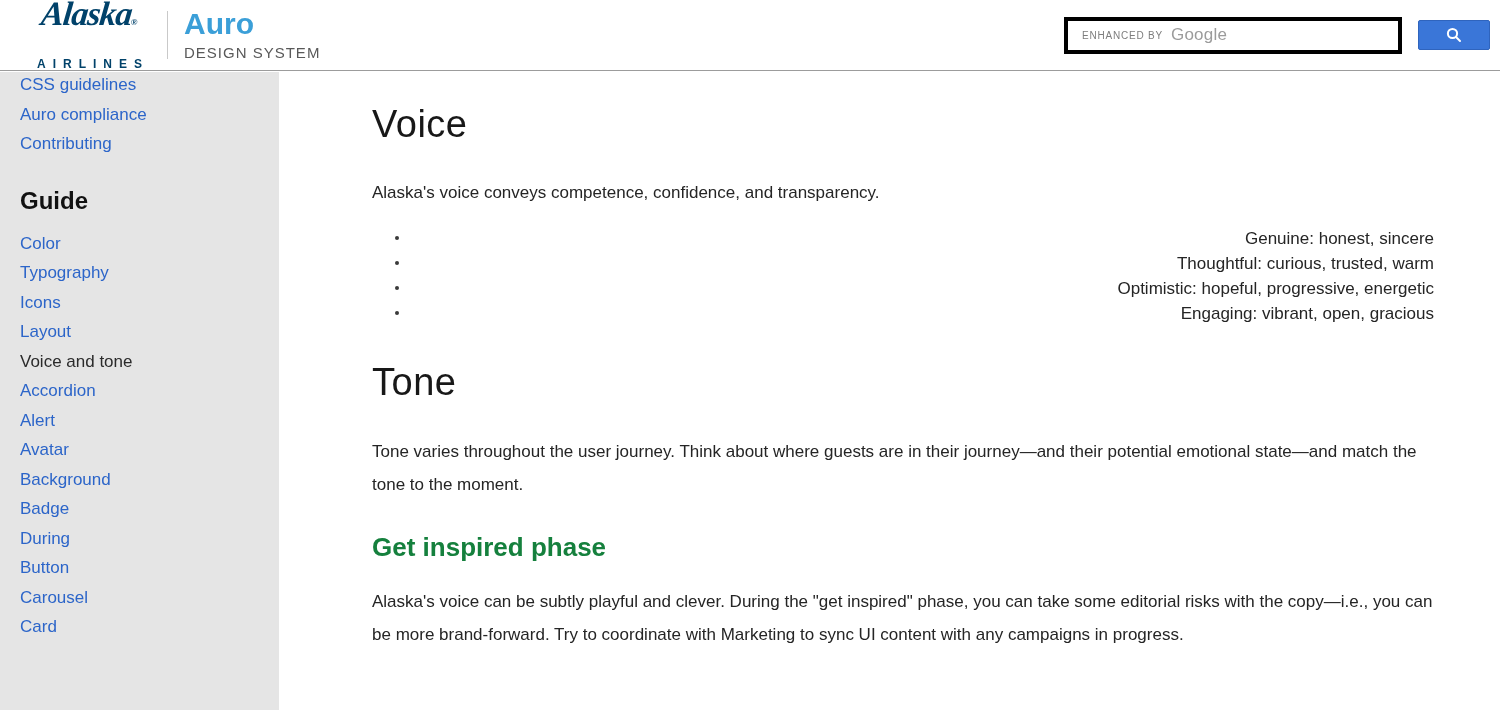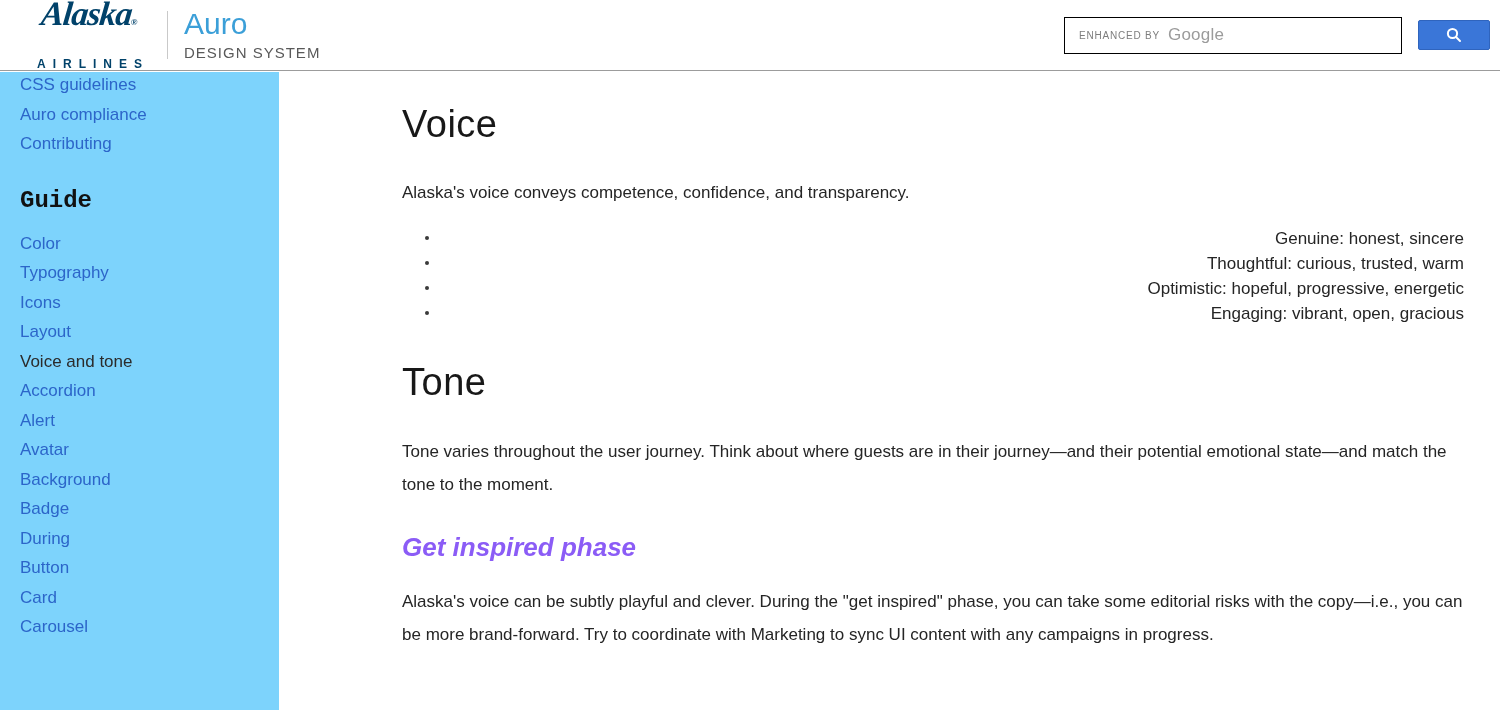--- a/index.html
+++ b/index.html
@@ -28,66 +28,65 @@
     font-size:34px;line-height:30px;color:var(--navy);letter-spacing:-1px;
     transform:skewX(-6deg);
   }
   .alaska-script .reg{font-size:9px;font-style:normal;vertical-align:baseline;letter-spacing:0;}
   .airlines{
     font-family:"Liberation Sans",sans-serif;font-style:normal;font-weight:bold;
     font-size:12px;letter-spacing:7px;color:var(--navy);margin-top:20px;padding-left:7px;
   }
   .logo-divider{width:1px;height:48px;background:#c9c9c9;margin:0 16px 0 18px;}
   .brand{display:flex;flex-direction:column;cursor:pointer;}
-  .auro{font-size:30px;line-height:30px;color:var(--auro-blue);font-weight:400;}
+  .auro{font-size:30px;line-height:30px;color:var(--auro-blue);font-weight:700;}
   .ds{font-size:15px;color:#595959;letter-spacing:1px;margin-top:5px;}
 
   .search-area{display:flex;align-items:center;}
   .search-box{
-    width:338px;height:37px;border:1px solid #000000;background:#fff;
+    width:338px;height:37px;border:4px solid #000000;background:#fff;
     display:flex;align-items:center;padding-left:14px;cursor:text;
   }
   .ph-prefix{font-size:10px;color:#7d7d7d;letter-spacing:0.8px;}
   .ph-brand{font-size:17px;color:#9b9b9b;margin-left:8px;letter-spacing:0.2px;}
   .search-btn{
     width:72px;height:30px;background:var(--btn-blue);border:1px solid #2f64bd;
     border-radius:2px;margin-left:16px;display:flex;align-items:center;justify-content:center;
     cursor:pointer;padding:0;
   }
 
   
   .sidebar{
     position:absolute;top:72px;left:0;width:279px;height:638px;
-    background:#7dd3fc;padding:1px 0 0 20px;overflow:hidden;
+    background:#e5e5e5;padding:1px 0 0 20px;overflow:hidden;
   }
   .side-link{
     display:block;font-size:17px;line-height:29.5px;color:var(--link-blue);
     text-decoration:none;cursor:pointer;
   }
   .side-link.clipped{margin-top:-3px;}
   .side-link.current{color:#2b2b2b;cursor:default;}
   .side-heading{
     font-size:24px;font-weight:bold;color:#111;
-    margin:26px 0 13px 0;line-height:30px;font-family:Liberation Mono, monospace;
+    margin:26px 0 13px 0;line-height:30px;
   }
   .side-heading.first{margin-top:27px;}
 
   
   .main{
-    position:absolute;top:71px;left:372px;width:1062px;height:639px;margin-left:30px;
+    position:absolute;top:71px;left:372px;width:1062px;height:639px;
   }
   .h-big{
     font-size:38px;font-weight:400;color:#181818;line-height:40px;
     margin:33px 0 0 0;letter-spacing:0.5px;
   }
   .h-big.tone{margin-top:36px;}
   .h-mid{
-    font-size:26px;font-weight:bold;color:#8b5cf6;line-height:30px;
+    font-size:26px;font-weight:bold;color:#15803d;line-height:30px;
     margin:31px 0 0 0;
-    font-style:italic;
   }
   .main p{
     font-size:17px;line-height:33px;margin:0;color:var(--text);
   }
   p.intro{margin-top:32px;}
   p.outro{margin-top:21px;}
   p.tone-intro{margin-top:33px;}
   p.body-para{margin-top:23px;}
   ul.voice-list{list-style:none;margin:17px 0 0 0;padding:0;text-align:right;}
   ul.voice-list li{
@@ -143,22 +142,22 @@
     <a class="side-link">Layout</a>
     <a class="side-link current">Voice and tone</a>
 
     <a class="side-link">Accordion</a>
     <a class="side-link">Alert</a>
     <a class="side-link">Avatar</a>
     <a class="side-link">Background</a>
     <a class="side-link">Badge</a>
     <a class="side-link">During</a>
     <a class="side-link">Button</a>
+    <a class="side-link">Carousel</a>
     <a class="side-link">Card</a>
-    <a class="side-link">Carousel</a>
   </nav>
 
   <main class="main">
     <h1 class="h-big">Voice</h1>
     <p class="intro">Alaska's voice conveys competence, confidence, and transparency.</p>
     <ul class="voice-list">
       <li>Genuine: honest, sincere</li>
       <li>Thoughtful: curious, trusted, warm</li>
       <li>Optimistic: hopeful, progressive, energetic</li>
       <li>Engaging: vibrant, open, gracious</li>

